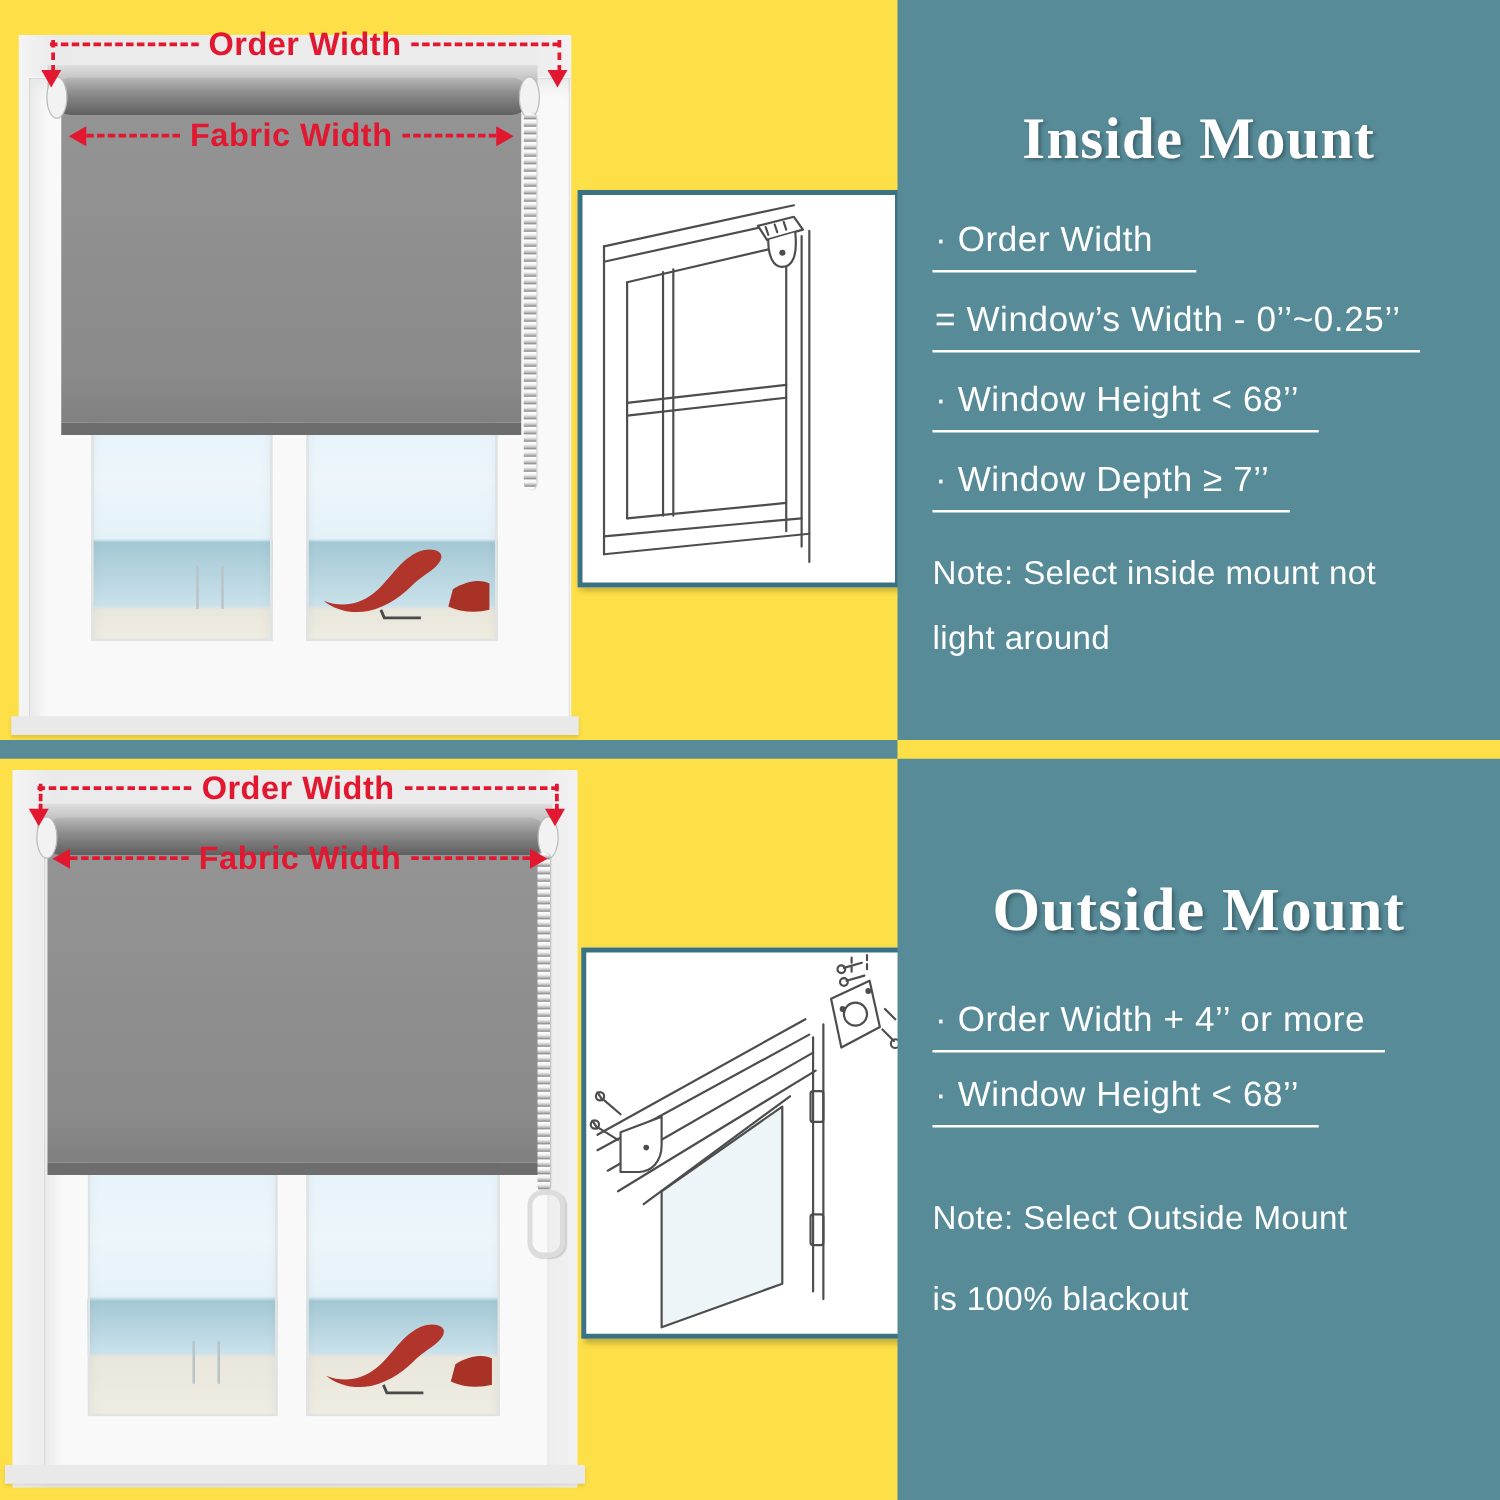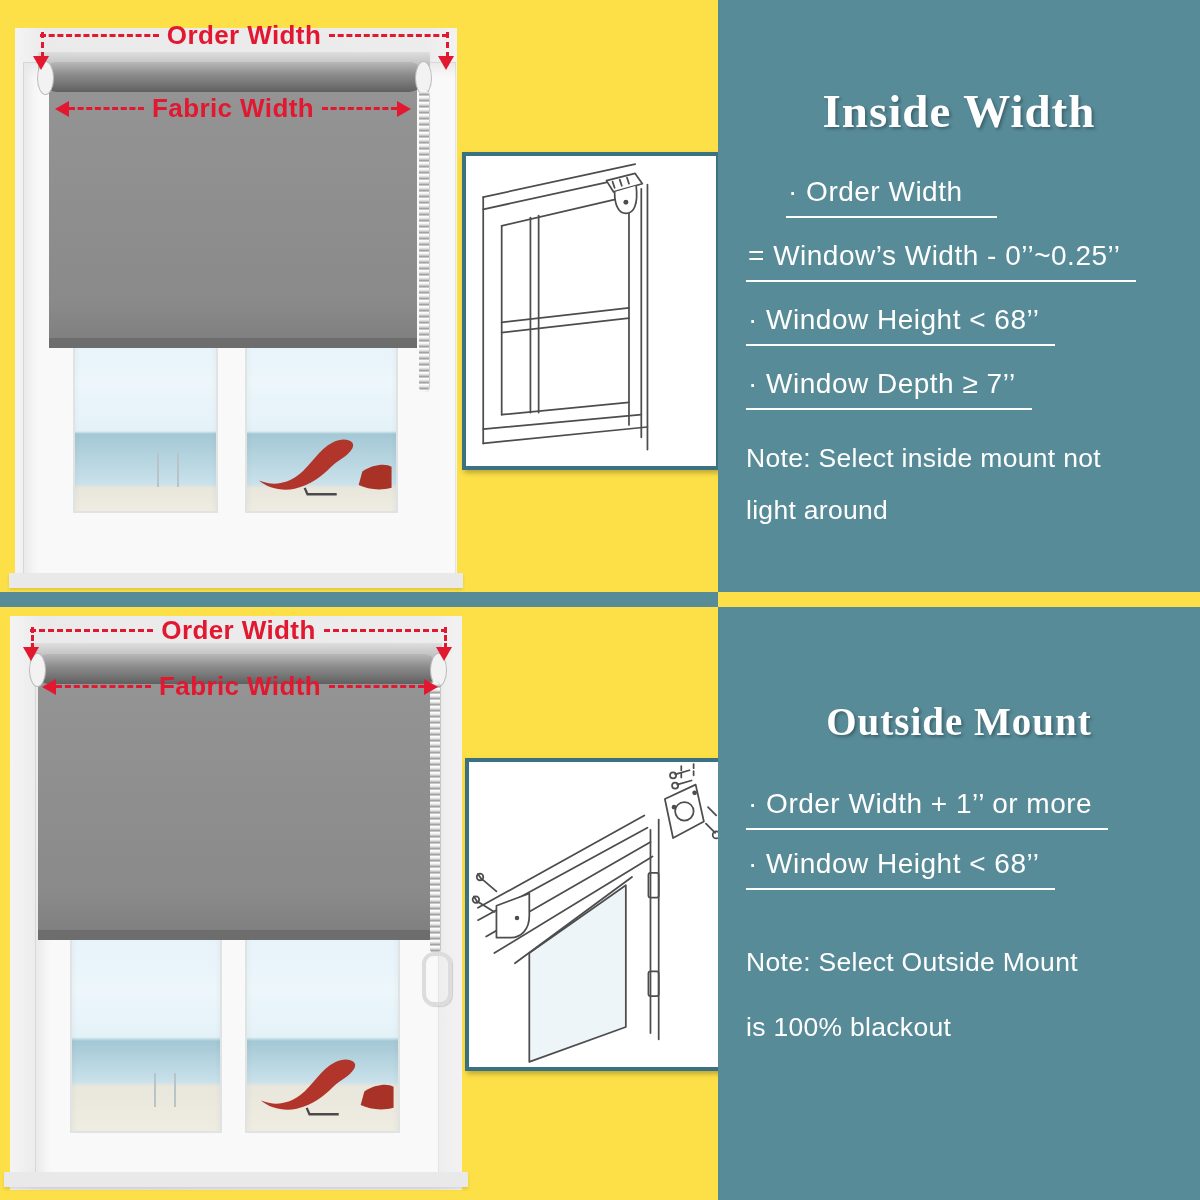--- a/index.html
+++ b/index.html
@@ -9,21 +9,21 @@
   
   .panel{position:absolute;left:718px;width:482px;background:#578B98;color:#fff;z-index:2;}
   .panel.top{top:0;height:592px;}
   .panel.bottom{top:607px;height:593px;}
   .divider-left{position:absolute;left:0;top:592px;width:718px;height:15px;background:#578B98;z-index:1;}
 
   .panel h1{font-family:"Liberation Serif","DejaVu Serif",serif;font-weight:700;margin:0;
             text-align:center;font-size:47px;letter-spacing:1px;
             text-shadow:2px 2px 3px rgba(30,50,55,.45);}
   .panel.top h1{padding-top:84px;}
-  .panel.bottom h1{padding-top:92px;font-size:39px;}
+  .panel.bottom h1{padding-top:92px;font-size:49px;}
 
   .spec{padding-left:28px;}
   .panel.top .spec{margin-top:38px;}
   .panel.bottom .spec{margin-top:44px;}
   .spec-item{font-size:28px;letter-spacing:.5px;}
   .panel.top .spec-item{margin-bottom:22px;}
   .panel.bottom .spec-item{margin-bottom:18px;}
   .u{display:inline-block;border-bottom:2px solid #ffffff;padding:0 16px 8px 2px;}
 
   .note{padding-left:28px;font-size:26.5px;letter-spacing:.3px;}
@@ -253,37 +253,37 @@
       <path d="M200,12 L214,8"></path>
         <circle cx="198" cy="13" r="3"></circle>
       <path d="M202,22 L216,18"></path>
         <circle cx="200" cy="23" r="3"></circle>
     </svg>
   </div>
 
   <div class="divider-left"></div>
 
   <div class="panel top">
-    <h1>Inside Width</h1>
+    <h1>Inside Mount</h1>
     <div class="spec">
-      <div class="spec-item"><span class="u" style="padding-right:34px;margin-left:40px;">· Order Width</span></div>
+      <div class="spec-item"><span class="u" style="padding-right:34px;">· Order Width</span></div>
       <div class="spec-item"><span class="u">= Window’s Width - 0’’~0.25’’</span></div>
       <div class="spec-item"><span class="u">· Window Height &lt; 68’’</span></div>
       <div class="spec-item"><span class="u">· Window Depth ≥ 7’’</span></div>
     </div>
     <div class="note">
       <div>Note: Select inside mount not</div>
       <div>light around</div>
     </div>
   </div>
 
   <div class="panel bottom">
     <h1>Outside Mount</h1>
     <div class="spec">
-      <div class="spec-item"><span class="u">· Order Width + 1’’ or more</span></div>
+      <div class="spec-item"><span class="u">· Order Width + 4’’ or more</span></div>
       <div class="spec-item"><span class="u">· Window Height &lt; 68’’</span></div>
     </div>
     <div class="note">
       <div>Note: Select Outside Mount</div>
       <div>is 100% blackout</div>
     </div>
   </div>
 
 </div>
 

